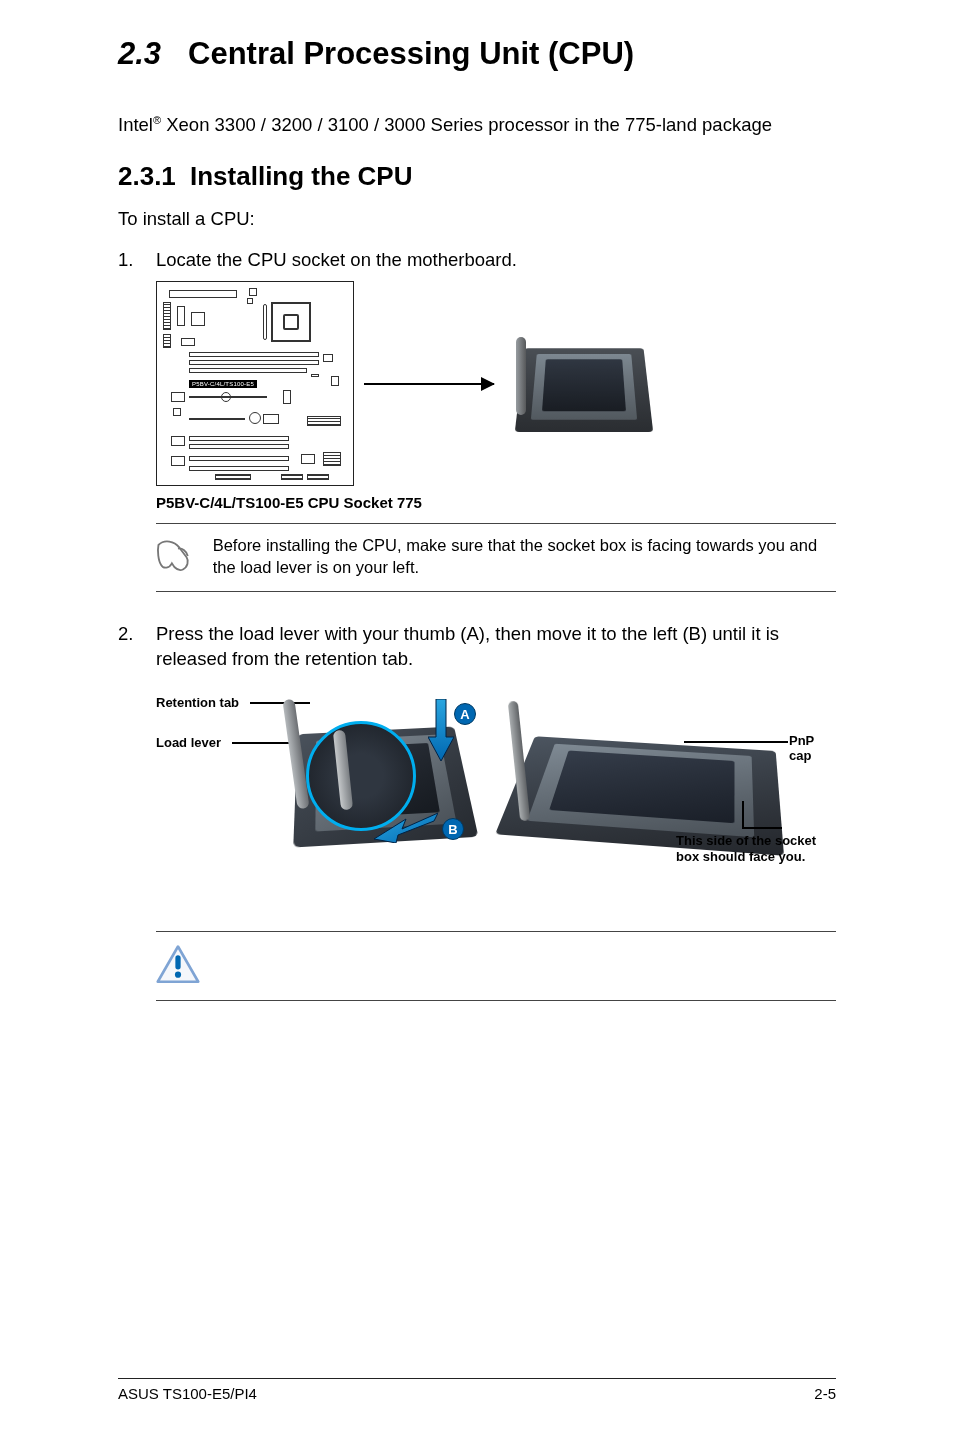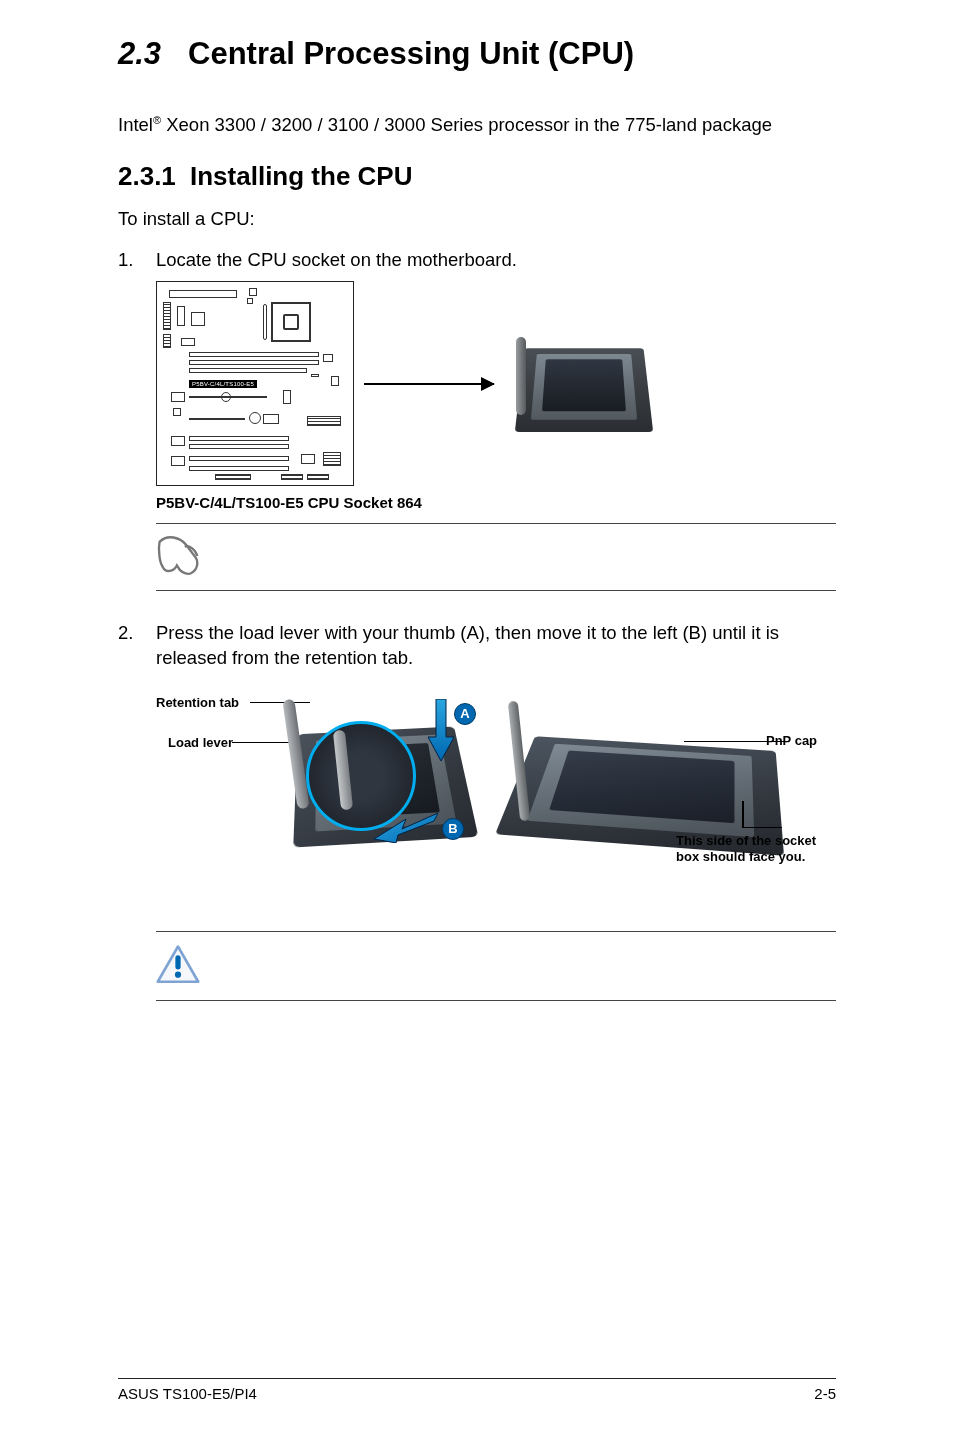--- a/index.html
+++ b/index.html
@@ -219,38 +219,39 @@
   </div>
   <div class="arrow"></div>
   <div class="socket-photo">
     <div class="sp-base"></div>
     <div class="sp-frame"></div>
     <div class="sp-cap"></div>
     <div class="sp-lever"></div>
   </div>
 </div>
 
-<div class="fig-cap">P5BV-C/4L/TS100-E5 CPU Socket 864</div>
+<div class="fig-cap">P5BV-C/4L/TS100-E5 CPU Socket 775</div>
 
 <div class="note">
   <svg class="hand" viewBox="0 0 60 56">
     <path d="M4 10 C14 0 30 4 38 14 L50 30 C54 36 52 46 44 50 C40 52 34 50 30 46 L26 40 C22 48 12 50 8 42 C4 36 2 20 4 10 Z" fill="none" stroke="#777" stroke-width="3"></path>
     <path d="M36 16 C42 14 50 20 52 28" fill="none" stroke="#777" stroke-width="3"></path>
   </svg>
+  <div class="note-text">Before installing the CPU, make sure that the socket box is facing towards you and the load lever is on your left.</div>
 </div>
 
 <div class="step">
   <div class="step-num">2.</div>
   <div class="step-body">Press the load lever with your thumb (A), then move it to the left (B) until it is released from the retention tab.</div>
 </div>
 
 <div class="fig2">
   <div class="lbl" style="left:0;top:14px">Retention tab</div>
   <div class="leader" style="left:94px;top:21px;width:60px"></div>
-  <div class="lbl" style="left:12px;top:54px">Load lever</div>
+  <div class="lbl" style="left:0;top:54px">Load lever</div>
   <div class="leader" style="left:76px;top:61px;width:68px"></div>
 
   <div class="lp-base" style="left:130px;top:8px">
     <div class="lp-body"></div>
     <div class="lp-frame"></div>
     <div class="lp-cap"></div>
     <div class="lp-lever"></div>
   </div>
 
   <div class="callout" style="left:150px;top:40px;width:110px;height:110px">
@@ -284,21 +285,21 @@
   <div class="bubble" style="left:286px;top:137px">B</div>
 
   <div class="sp2">
     <div class="sp2-base"></div>
     <div class="sp2-frame"></div>
     <div class="sp2-cap"></div>
     <div class="sp2-lever"></div>
   </div>
 
   <div class="leader" style="left:528px;top:60px;width:104px"></div>
-  <div class="lbl" style="left:610px;top:52px">PnP cap</div>
+  <div class="lbl" style="left:633px;top:52px">PnP cap</div>
 
   <div class="leadV" style="left:586px;top:120px;height:26px"></div>
   <div class="leader" style="left:586px;top:146px;width:40px"></div>
   <div class="lbl" style="left:520px;top:152px">This side of the socket</div>
   <div class="lbl" style="left:520px;top:168px">box should face you.</div>
 </div>
 
 <div class="caution">
   <svg class="tri" viewBox="0 0 50 46">
     <path d="M25 2 L48 42 L2 42 Z" fill="#f5f7fb" stroke="#7fa4d4" stroke-width="3" stroke-linejoin="round"></path>

